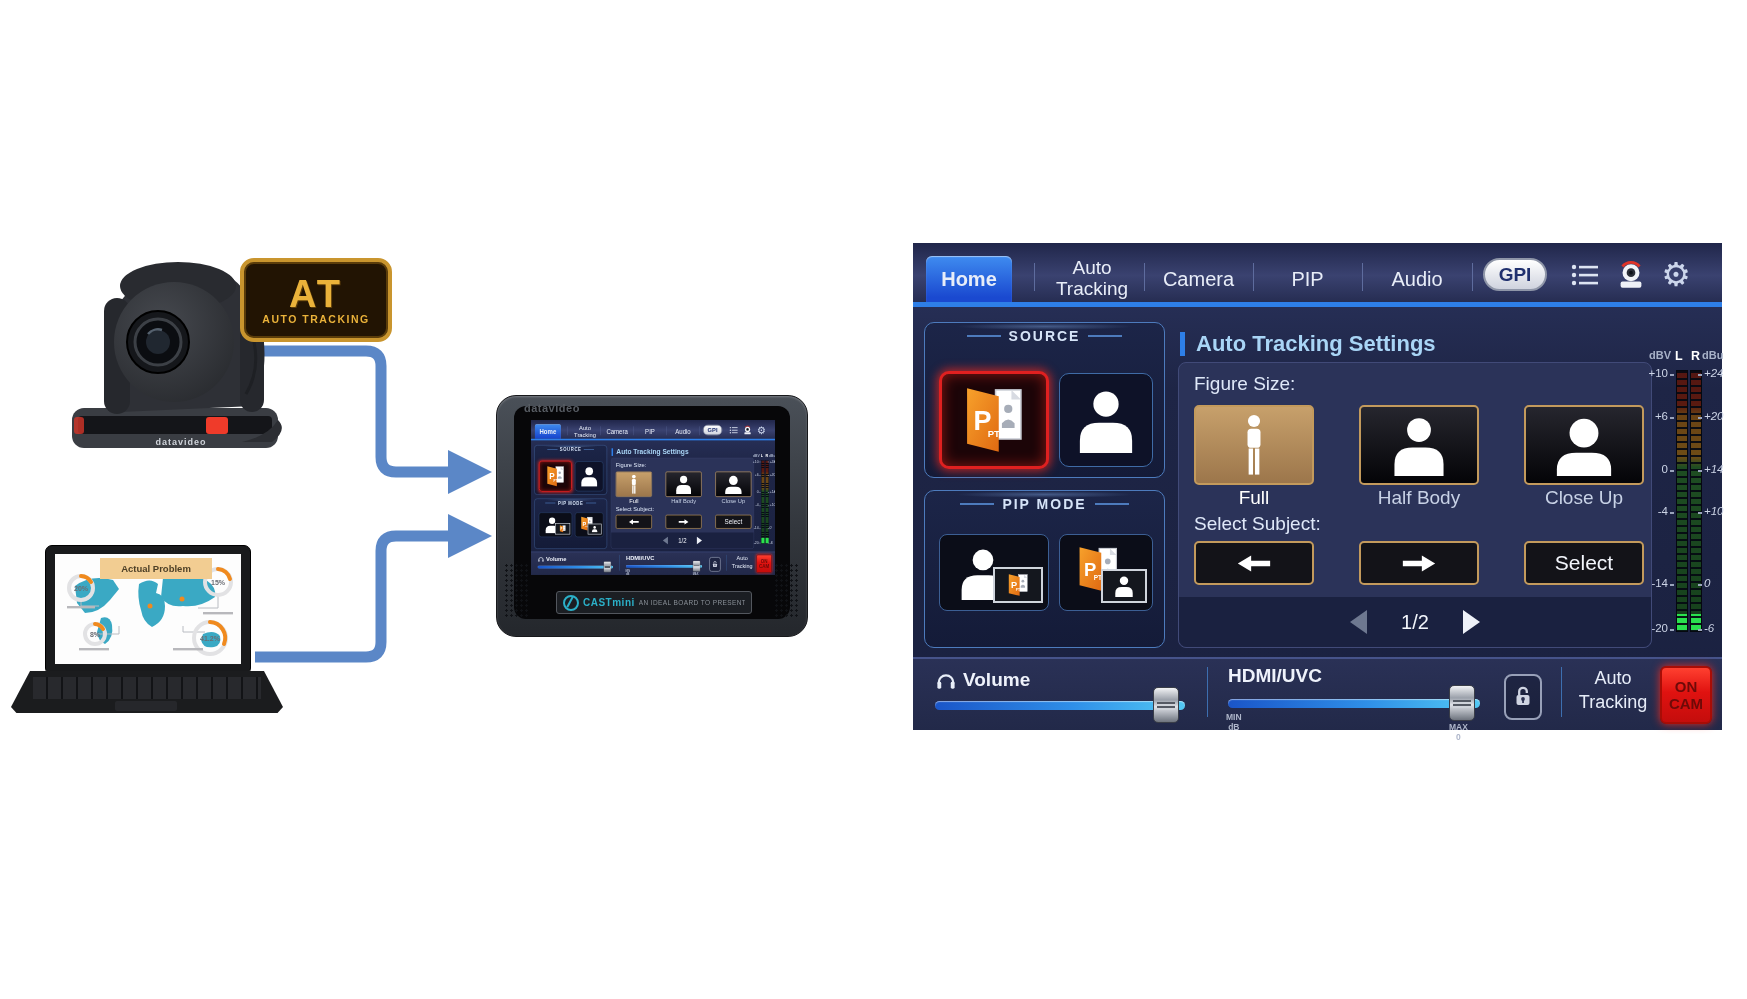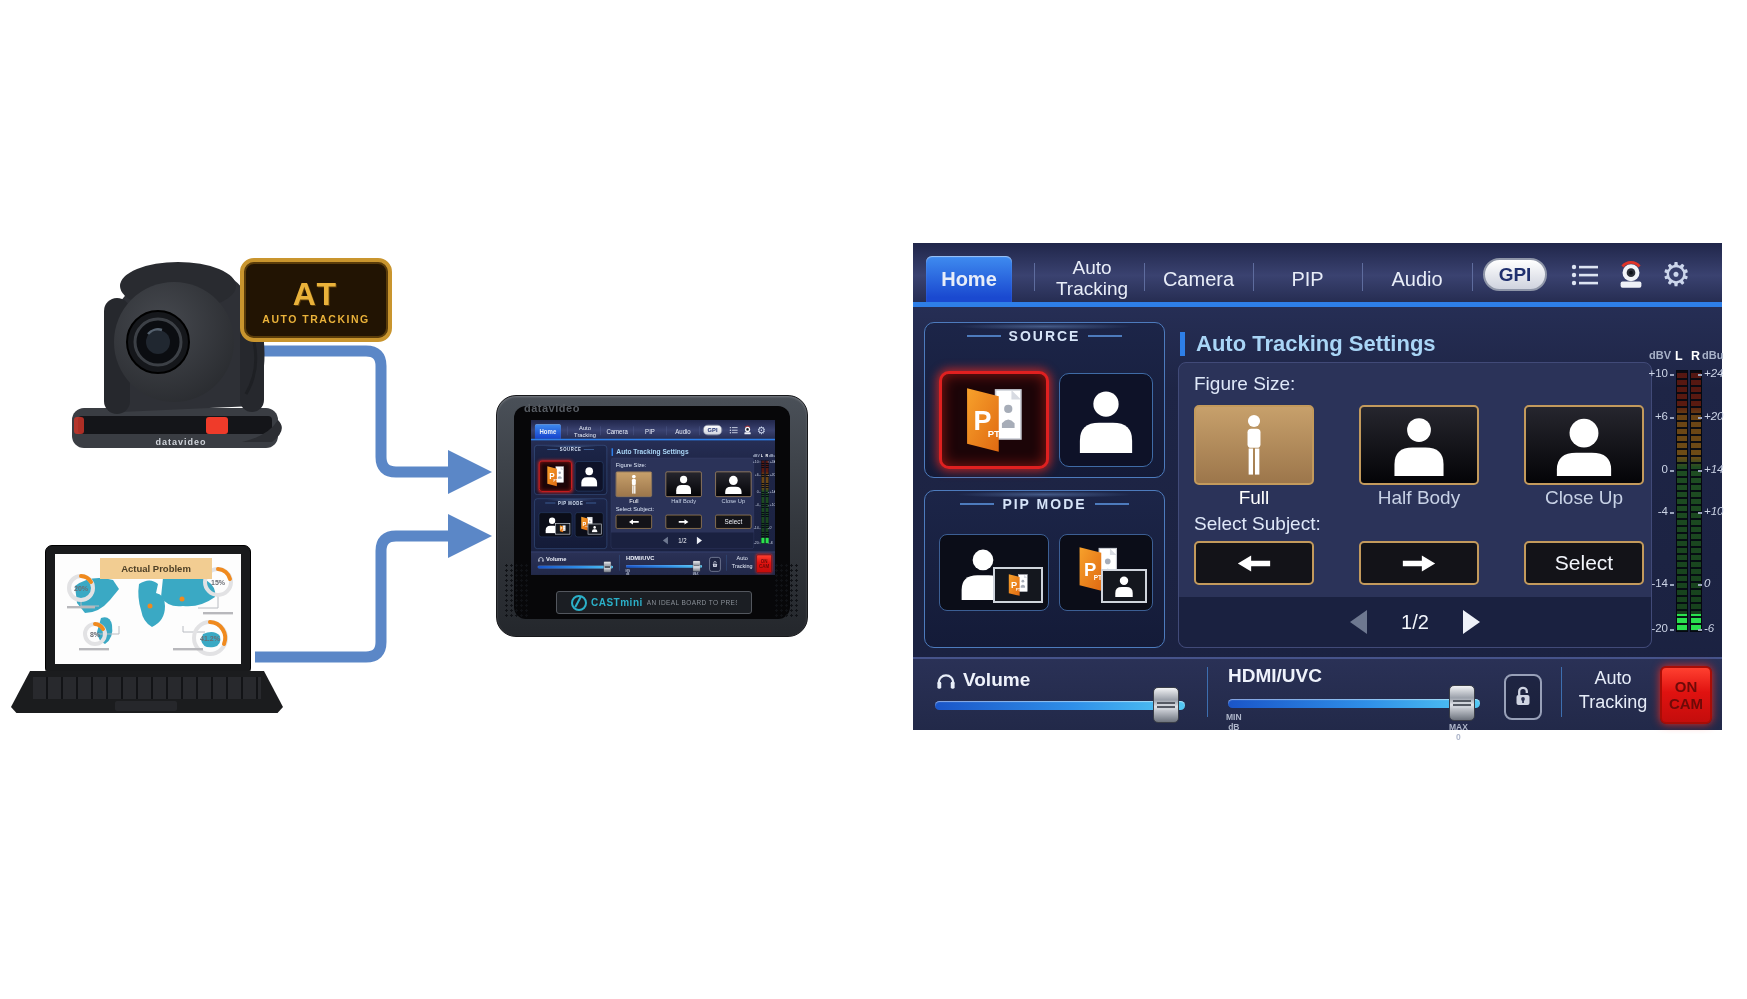--- a/index.html
+++ b/index.html
@@ -7,21 +7,21 @@
   .abs{position:absolute;}
 
   
   svg text{font-family:"Liberation Sans",sans-serif;}
   .connectors{position:absolute;left:0;top:0;width:860px;height:999px;pointer-events:none;}
 
   
   .at-badge{position:absolute;left:240px;top:258px;width:144px;height:76px;background:#221403;
     border:4px solid #c9952e;border-radius:14px;box-shadow:inset 0 0 0 2px #5a3c0a;
     display:flex;flex-direction:column;align-items:center;justify-content:center;}
-  .at-badge .t{font-size:32px;font-weight:bold;letter-spacing:3px;color:#eab23a;line-height:36px;
+  .at-badge .t{font-size:38px;font-weight:bold;letter-spacing:3px;color:#eab23a;line-height:36px;
     text-shadow:1px 1px 0 #5a3c0a;text-align:right;}
   .at-badge .s{font-size:10.5px;font-weight:bold;letter-spacing:1.5px;color:#eab23a;margin-top:1px;}
 
   
   .camera{position:absolute;left:58px;top:246px;width:238px;height:218px;}
   .cam-brand{position:absolute;left:78px;top:191px;width:90px;text-align:center;font-size:9px;
     font-weight:bold;color:#cfd3da;letter-spacing:1px;}
 
   
   .laptop{position:absolute;left:11px;top:543px;width:272px;height:176px;}
@@ -38,21 +38,21 @@
   .lt-pad{position:absolute;left:104px;top:30px;width:62px;height:10px;background:#26272b;border-radius:2px;}
 
   
   .tablet{position:absolute;left:496px;top:395px;width:312px;height:242px;}
   .tb-body{position:absolute;inset:0;background:linear-gradient(180deg,#4a5058 0%,#33373d 55%,#24272c 100%);
     border-radius:20px;border:1px solid #17181b;box-shadow:inset 0 1px 2px rgba(255,255,255,.25);}
   .tb-bezel{position:absolute;left:18px;top:11px;width:276px;height:213px;background:#070709;border-radius:12px;}
   .tb-brand{position:absolute;left:28px;top:7px;font-size:11px;font-weight:bold;color:#585d64;letter-spacing:.5px;}
   .tb-screen{position:absolute;left:35px;top:25px;width:244px;height:155px;background:#000;overflow:hidden;}
   .tb-plate{position:absolute;left:60px;top:196px;width:196px;height:23px;background:#1b1e23;
-    border:1px solid #53575e;border-radius:3px;display:flex;align-items:center;padding:0 14px;gap:4px;box-sizing:border-box;}
+    border:1px solid #53575e;border-radius:3px;display:flex;align-items:center;padding:0 6px;gap:4px;box-sizing:border-box;}
   .tb-logo-ring{width:12px;height:12px;border:2px solid #2bb0c8;border-radius:50%;position:relative;flex:0 0 auto;}
   .tb-logo-ring::after{content:"";position:absolute;left:4px;top:-1px;width:2px;height:12px;background:#2bb0c8;transform:rotate(28deg);}
   .tb-logo{font-size:10px;font-weight:bold;color:#2bb0c8;letter-spacing:.5px;flex:0 0 auto;}
   .tb-tag{font-size:6.5px;color:#8a9098;letter-spacing:.4px;white-space:nowrap;overflow:hidden;}
   .tb-grill{position:absolute;width:26px;height:56px;top:168px;
     background-image:radial-gradient(#101216 1.2px,transparent 1.4px);background-size:5px 5px;}
 
   
   .panel{position:absolute;left:913px;top:243px;width:809px;height:487px;
     background:linear-gradient(180deg,#2c3560 0%,#1e2546 30%,#1a2140 100%);color:#e8edf8;}

